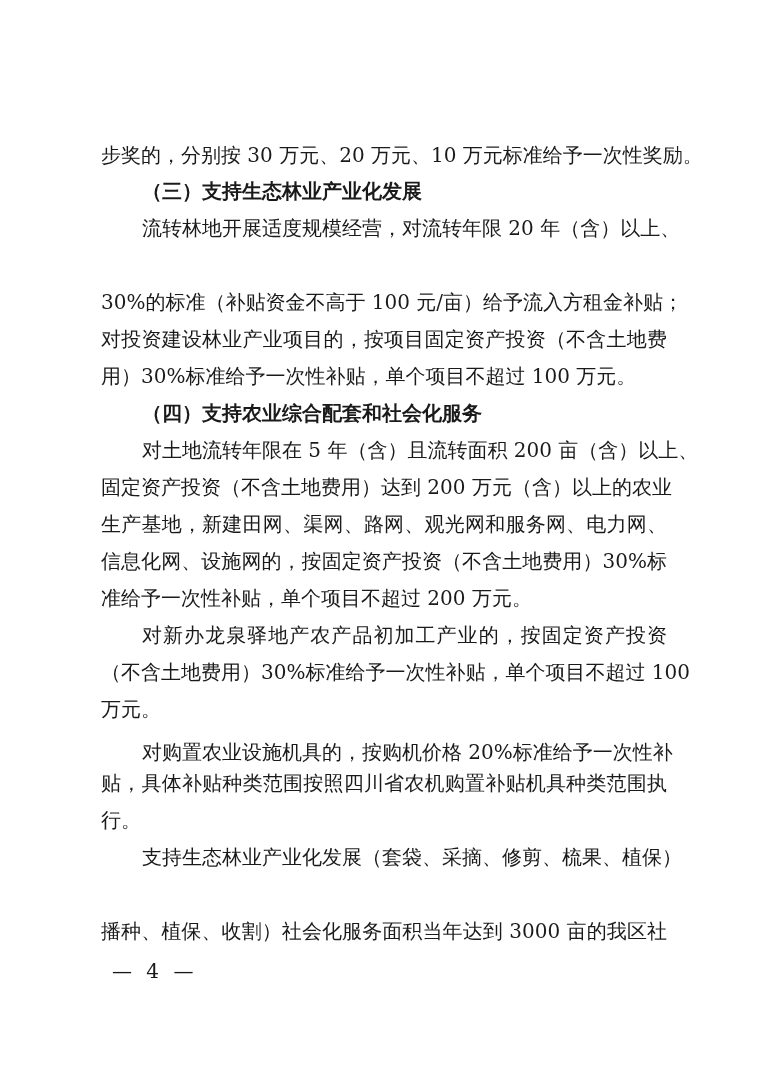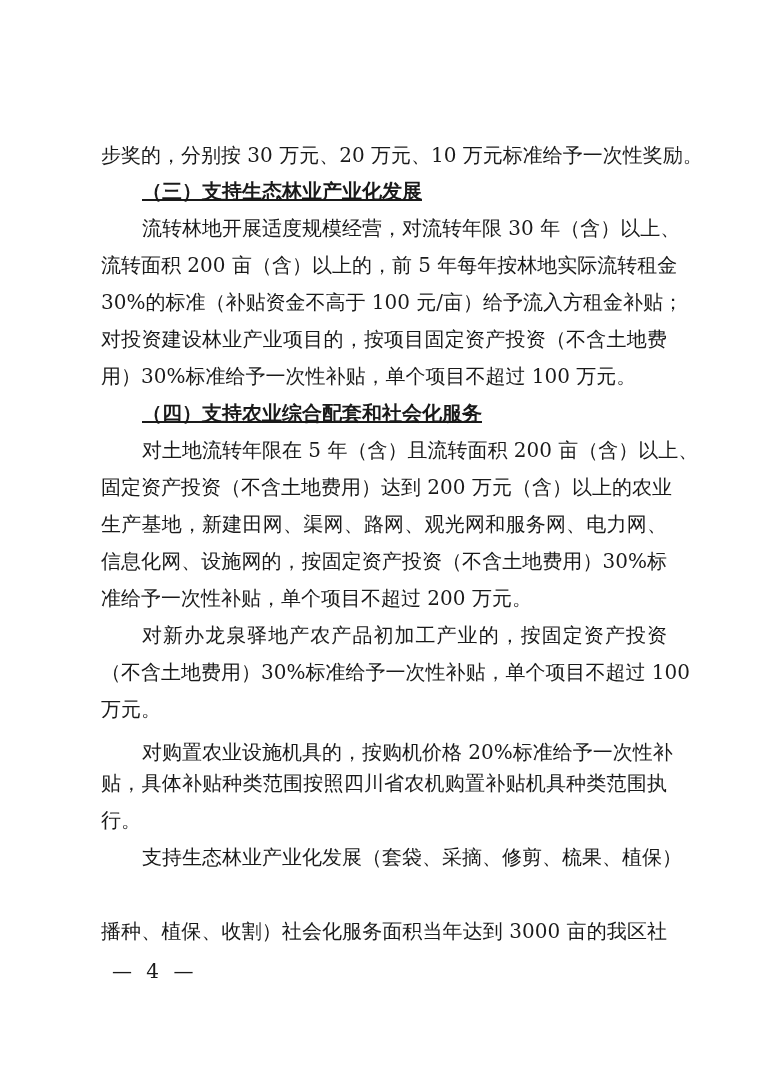--- a/index.html
+++ b/index.html
@@ -37,40 +37,38 @@
     .line.last {
       text-align-last: left;
     }
     .line.indent {
       left: 142px;
       width: 525px;
     }
     .heading {
       font-weight: bold;
       text-align-last: left;
-      text-decoration: underline;
     }
     .page-number {
       position: absolute;
       left: 112px;
       top: 958px;
       font-size: 20px;
       line-height: 26px;
       white-space: nowrap;
       letter-spacing: 4px;
     }
   </style>
 </head>
 <body>
 
 <div class="page">
   <div class="line last" style="top:142px">步奖的，分别按 30 万元、20 万元、10 万元标准给予一次性奖励。</div>
   <div class="line indent heading" style="top:178px">（三）支持生态林业产业化发展</div>
-  <div class="line indent" style="top:215px">流转林地开展适度规模经营，对流转年限 30 年（含）以上、</div>
-  <div class="line" style="top:252px">流转面积 200 亩（含）以上的，前 5 年每年按林地实际流转租金</div>
+  <div class="line indent" style="top:215px">流转林地开展适度规模经营，对流转年限 20 年（含）以上、</div>
   <div class="line" style="top:289px">30%的标准（补贴资金不高于 100 元/亩）给予流入方租金补贴；</div>
   <div class="line" style="top:326px">对投资建设林业产业项目的，按项目固定资产投资（不含土地费</div>
   <div class="line last" style="top:363px">用）30%标准给予一次性补贴，单个项目不超过 100 万元。</div>
   <div class="line indent heading" style="top:400px">（四）支持农业综合配套和社会化服务</div>
   <div class="line indent" style="top:437px">对土地流转年限在 5 年（含）且流转面积 200 亩（含）以上、</div>
   <div class="line" style="top:474px">固定资产投资（不含土地费用）达到 200 万元（含）以上的农业</div>
   <div class="line" style="top:511px">生产基地，新建田网、渠网、路网、观光网和服务网、电力网、</div>
   <div class="line" style="top:548px">信息化网、设施网的，按固定资产投资（不含土地费用）30%标</div>
   <div class="line last" style="top:585px">准给予一次性补贴，单个项目不超过 200 万元。</div>
   <div class="line indent" style="top:622px">对新办龙泉驿地产农产品初加工产业的，按固定资产投资</div>

